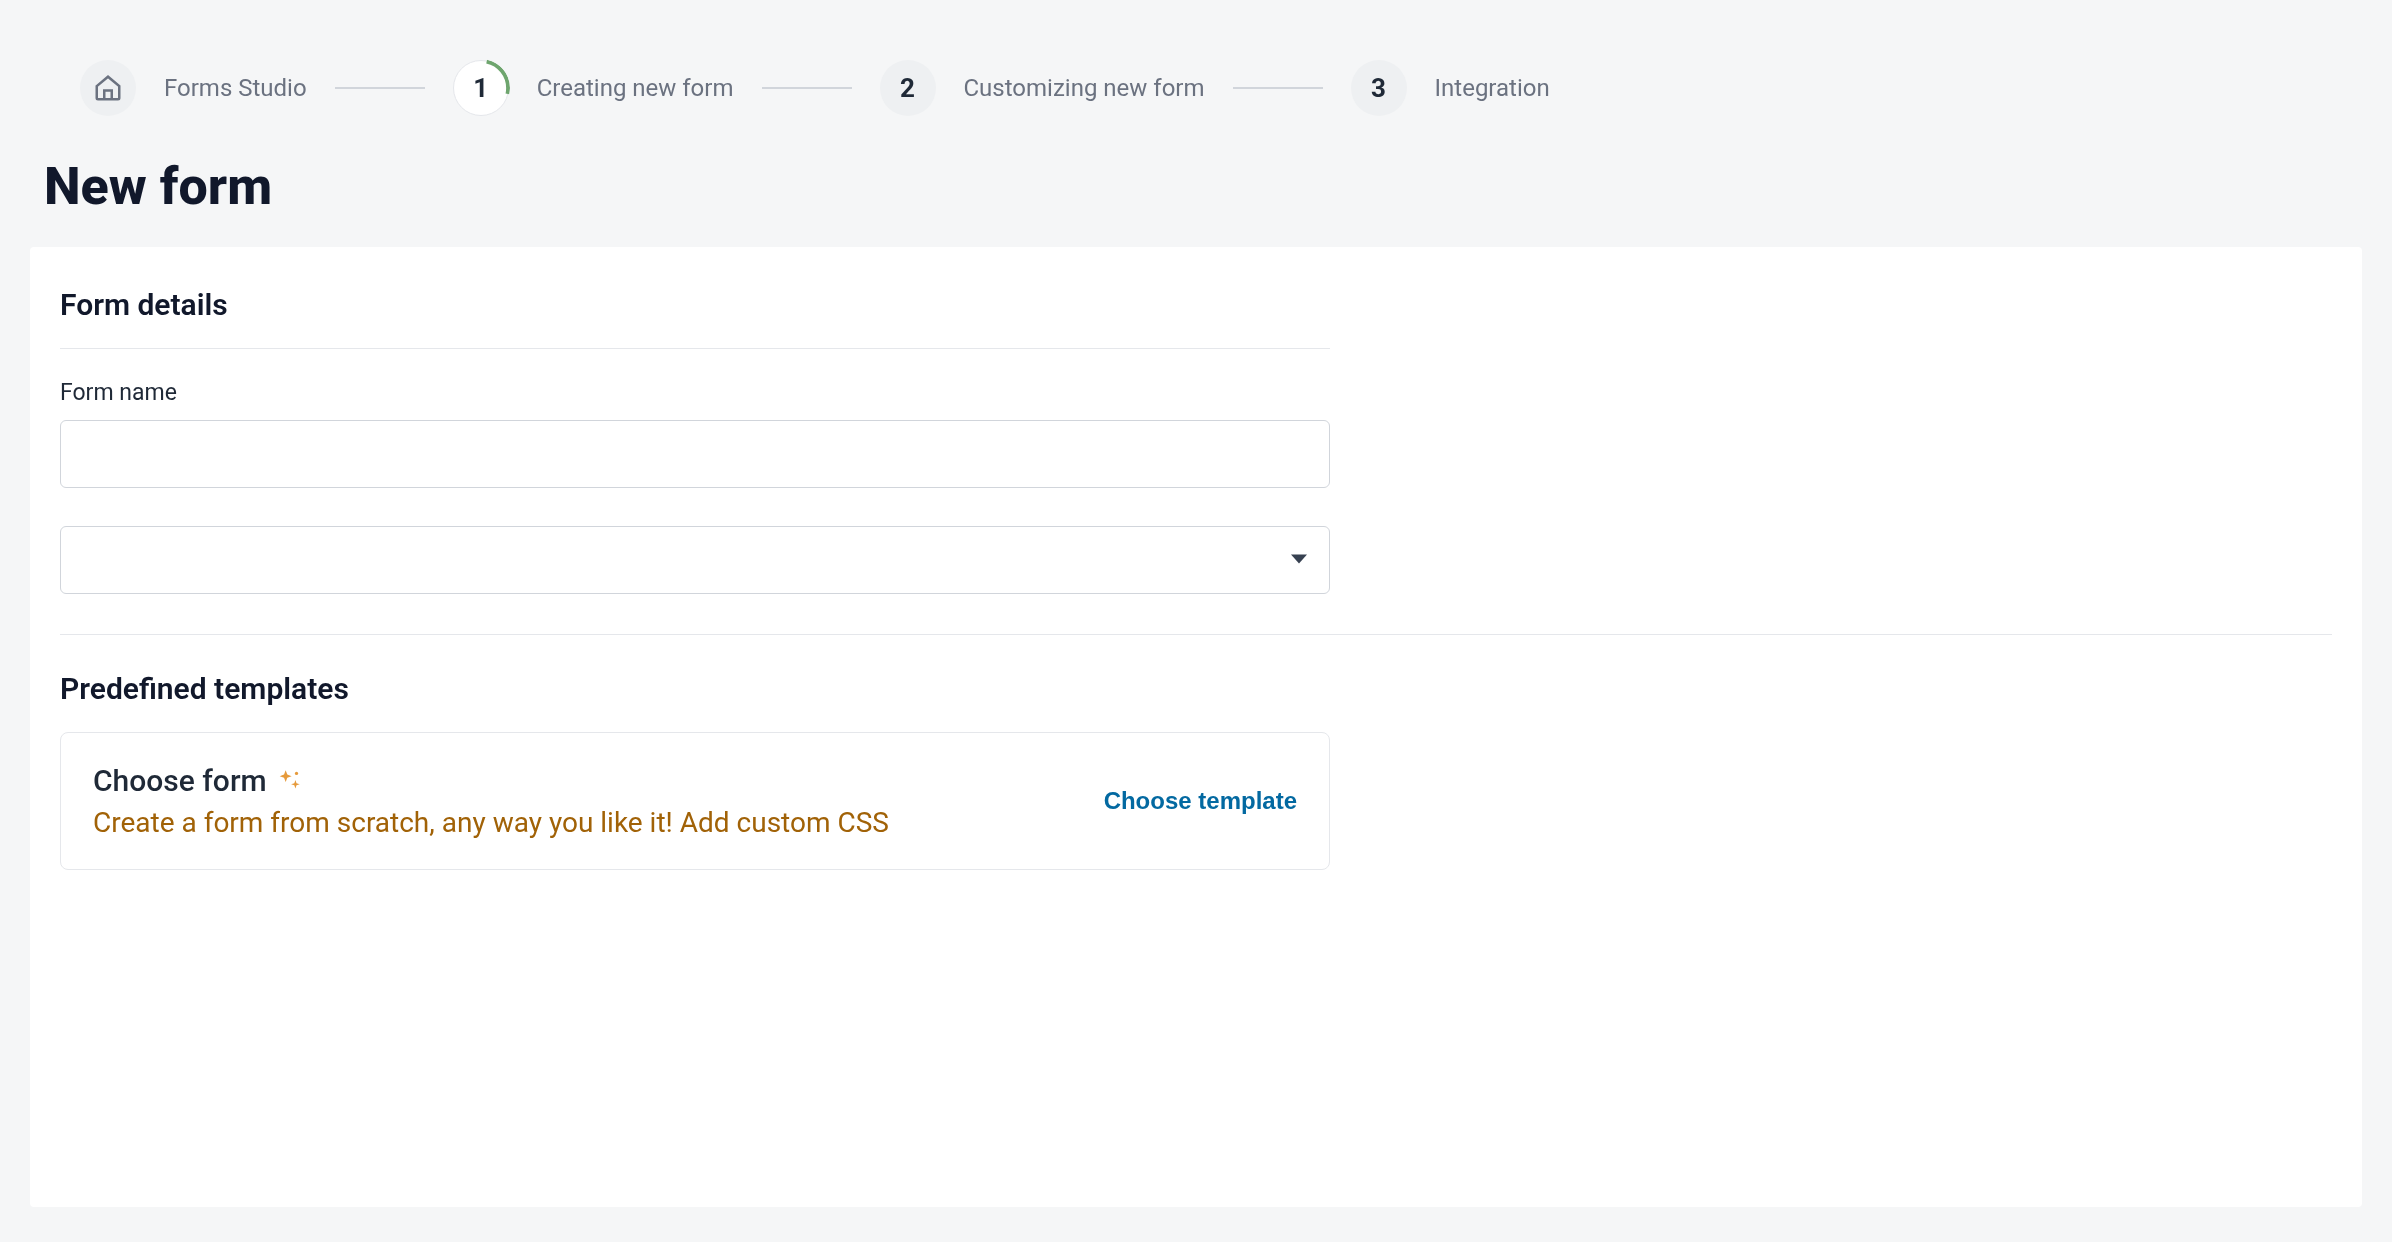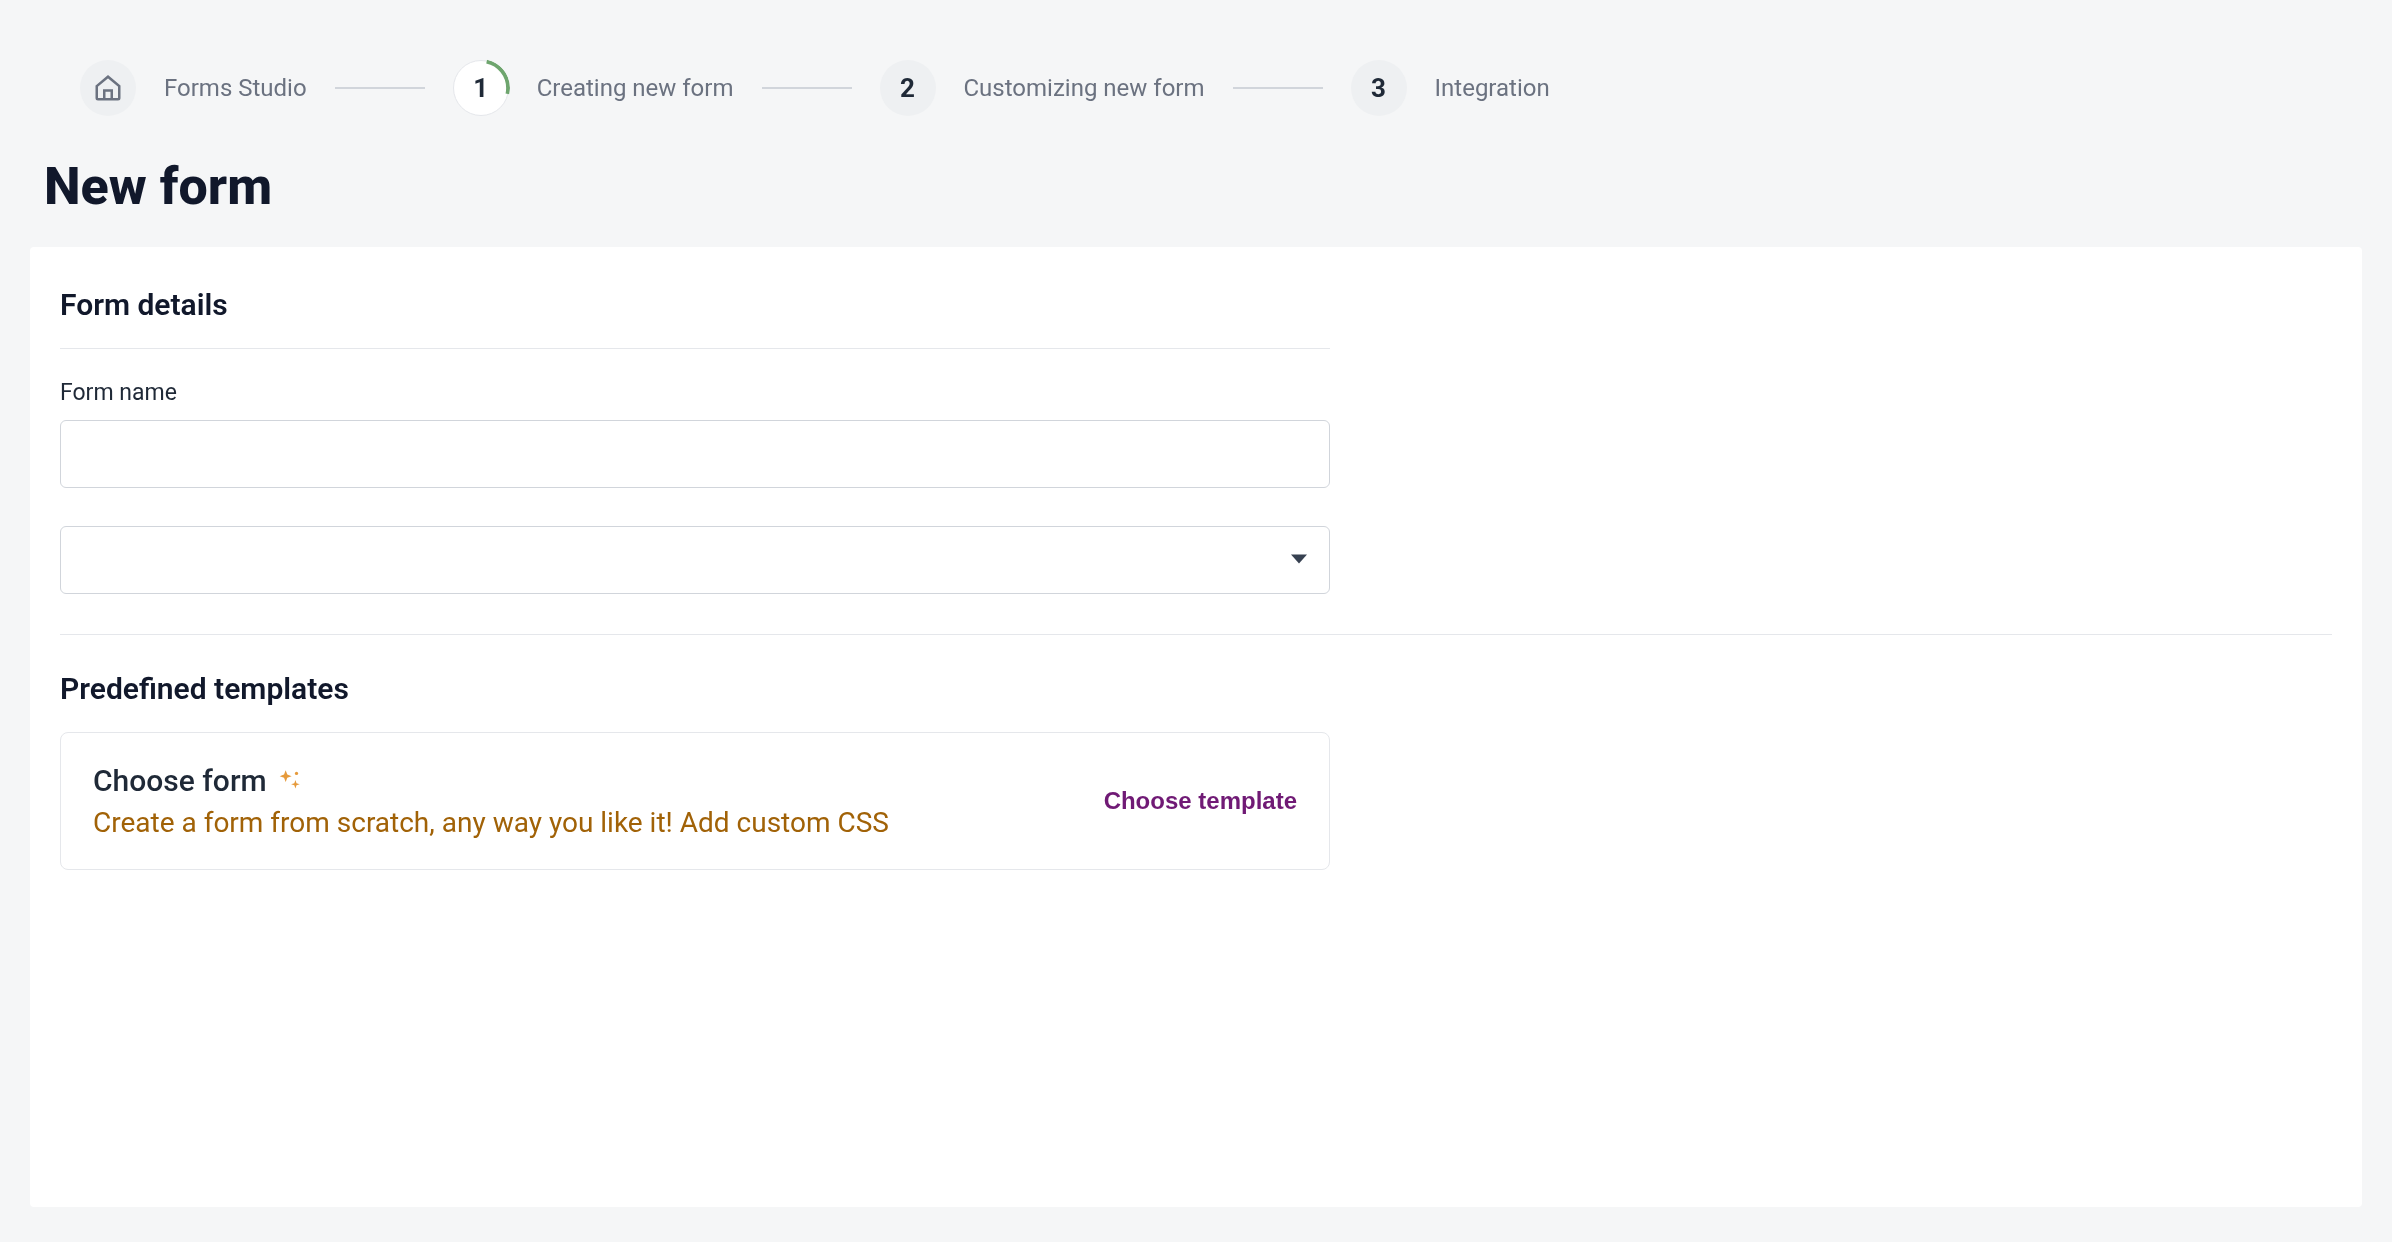--- a/index.html
+++ b/index.html
@@ -139,21 +139,21 @@
     width: 1270px;
   }
   .template-title-row { display: flex; align-items: center; gap: 10px; }
   .template-title { font-size: 30px; font-weight: 500; color: #1f2937; }
   .template-desc { font-size: 28px; color: #a16207; margin-top: 8px; max-width: 820px; }
   .choose-btn {
     background: none;
     border: none;
     font-size: 24px;
     font-weight: 600;
-    color: #701a75;
+    color: #0369a1;
     cursor: pointer;
   }
 
   .sparkle-icon { width: 26px; height: 26px; }
 
   
   .card::-webkit-scrollbar { width: 14px; }
   .card::-webkit-scrollbar-thumb { background: #d1d5db; border-radius: 7px; }
   .card::-webkit-scrollbar-track { background: transparent; }
 </style>

